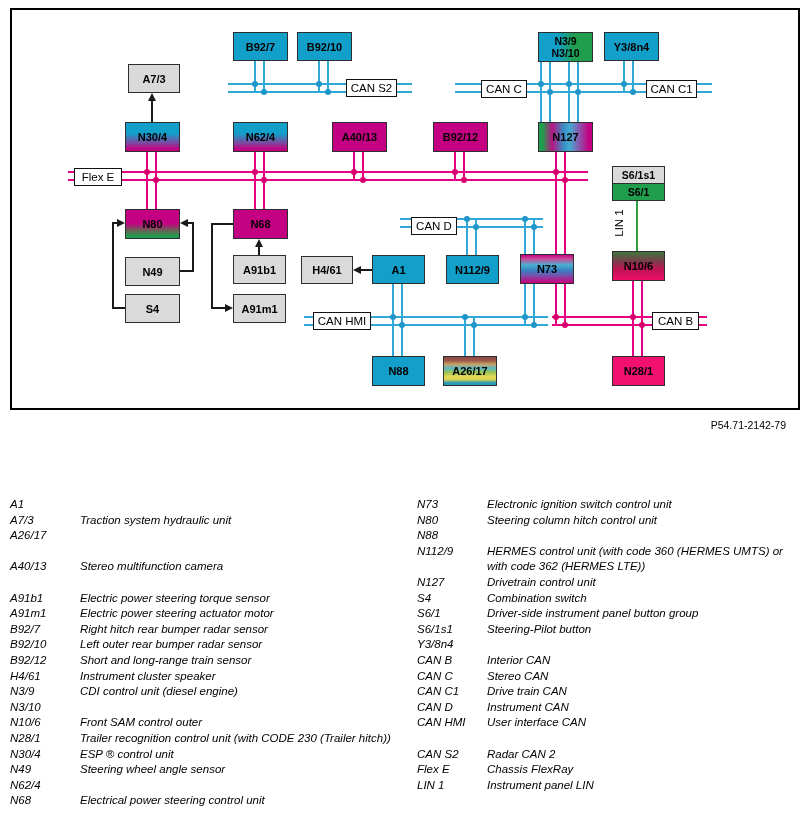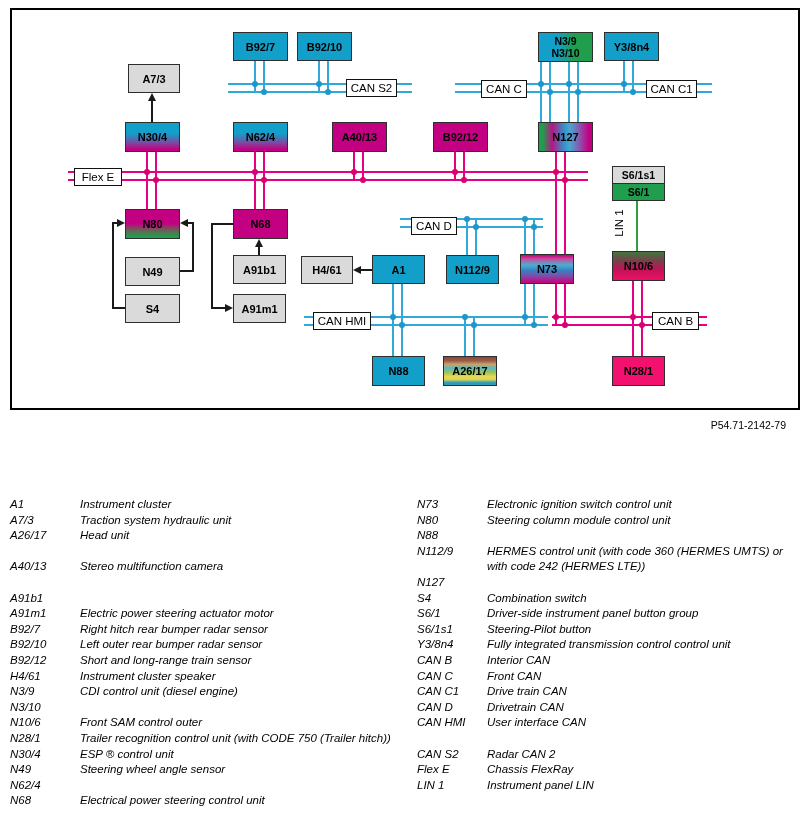--- a/index.html
+++ b/index.html
@@ -242,44 +242,43 @@
     <div class="dot d-m" style="left: 630px; top: 314px;"></div>
     <div class="dot d-m" style="left: 639px; top: 322px;"></div>
   </div>
 
 <div id="fig-no">P54.71-2142-79</div>
 
 <div id="legend">
   <div class="lcol" id="lcol-left">
       <div class="lrow">
         <div class="code">A1</div>
-        <div class="desc">Instrument cluster</div>
       </div>
       <div class="lrow">
         <div class="code">A7/3</div>
         <div class="desc">Traction system hydraulic unit</div>
       </div>
       <div class="lrow">
         <div class="code">A26/17</div>
-        <div class="desc">Head unit</div>
       </div>
       <div class="lrow blank">
         <div class="code"></div>
         <div class="desc"></div>
       </div>
       <div class="lrow">
         <div class="code">A40/13</div>
         <div class="desc">Stereo multifunction camera</div>
       </div>
       <div class="lrow blank">
         <div class="code"></div>
         <div class="desc"></div>
       </div>
       <div class="lrow">
         <div class="code">A91b1</div>
+        <div class="desc">Electric power steering torque sensor</div>
       </div>
       <div class="lrow">
         <div class="code">A91m1</div>
         <div class="desc">Electric power steering actuator motor</div>
       </div>
       <div class="lrow">
         <div class="code">B92/7</div>
         <div class="desc">Right hitch rear bumper radar sensor</div>
       </div>
       <div class="lrow">
@@ -300,21 +299,21 @@
       </div>
       <div class="lrow">
         <div class="code">N3/10</div>
       </div>
       <div class="lrow">
         <div class="code">N10/6</div>
         <div class="desc">Front SAM control outer</div>
       </div>
       <div class="lrow">
         <div class="code">N28/1</div>
-        <div class="desc">Trailer recognition control unit (with CODE 750 (Trailer hitch))</div>
+        <div class="desc">Trailer recognition control unit (with CODE 230 (Trailer hitch))</div>
       </div>
       <div class="lrow">
         <div class="code">N30/4</div>
         <div class="desc">ESP ® control unit</div>
       </div>
       <div class="lrow">
         <div class="code">N49</div>
         <div class="desc">Steering wheel angle sensor</div>
       </div>
       <div class="lrow">
@@ -325,63 +324,63 @@
         <div class="desc">Electrical power steering control unit</div>
       </div>
     </div>
   <div class="lcol" id="lcol-right">
       <div class="lrow">
         <div class="code">N73</div>
         <div class="desc">Electronic ignition switch control unit</div>
       </div>
       <div class="lrow">
         <div class="code">N80</div>
-        <div class="desc">Steering column module control unit</div>
+        <div class="desc">Steering column hitch control unit</div>
       </div>
       <div class="lrow">
         <div class="code">N88</div>
       </div>
       <div class="lrow">
         <div class="code">N112/9</div>
-        <div class="desc">HERMES control unit (with code 360 (HERMES UMTS) or with code 242 (HERMES LTE))</div>
+        <div class="desc">HERMES control unit (with code 360 (HERMES UMTS) or with code 362 (HERMES LTE))</div>
       </div>
       <div class="lrow">
         <div class="code">N127</div>
+        <div class="desc">Drivetrain control unit</div>
       </div>
       <div class="lrow">
         <div class="code">S4</div>
         <div class="desc">Combination switch</div>
       </div>
       <div class="lrow">
         <div class="code">S6/1</div>
         <div class="desc">Driver-side instrument panel button group</div>
       </div>
       <div class="lrow">
         <div class="code">S6/1s1</div>
         <div class="desc">Steering-Pilot button</div>
       </div>
       <div class="lrow">
         <div class="code">Y3/8n4</div>
-        <div class="desc">Fully integrated transmission control control unit</div>
       </div>
       <div class="lrow">
         <div class="code">CAN B</div>
         <div class="desc">Interior CAN</div>
       </div>
       <div class="lrow">
         <div class="code">CAN C</div>
-        <div class="desc">Front CAN</div>
+        <div class="desc">Stereo CAN</div>
       </div>
       <div class="lrow">
         <div class="code">CAN C1</div>
         <div class="desc">Drive train CAN</div>
       </div>
       <div class="lrow">
         <div class="code">CAN D</div>
-        <div class="desc">Drivetrain CAN</div>
+        <div class="desc">Instrument CAN</div>
       </div>
       <div class="lrow">
         <div class="code">CAN HMI</div>
         <div class="desc">User interface CAN</div>
       </div>
       <div class="lrow blank">
         <div class="code"></div>
         <div class="desc"></div>
       </div>
       <div class="lrow">

